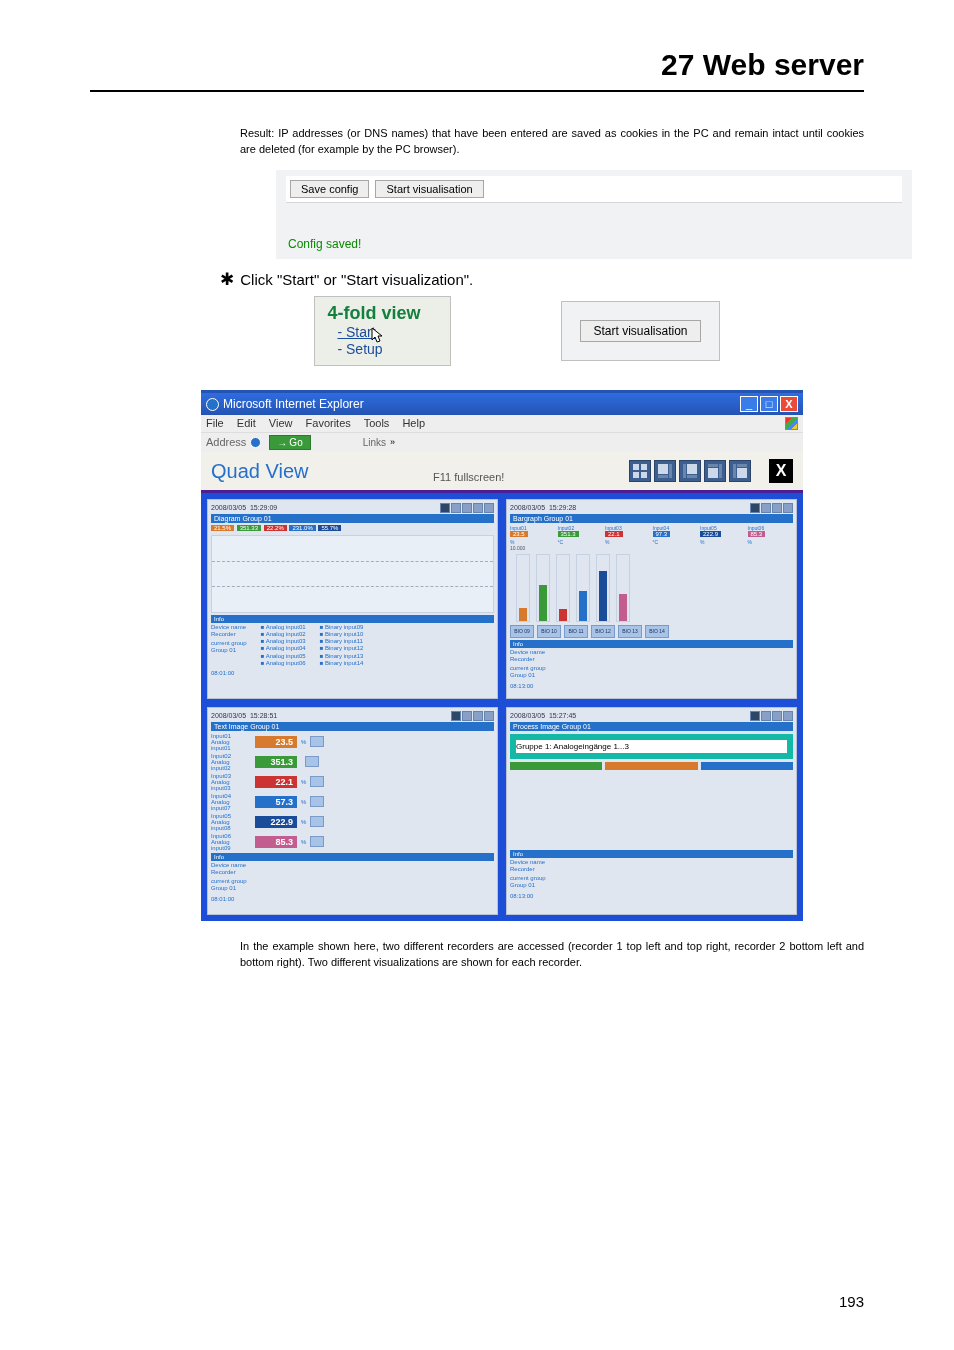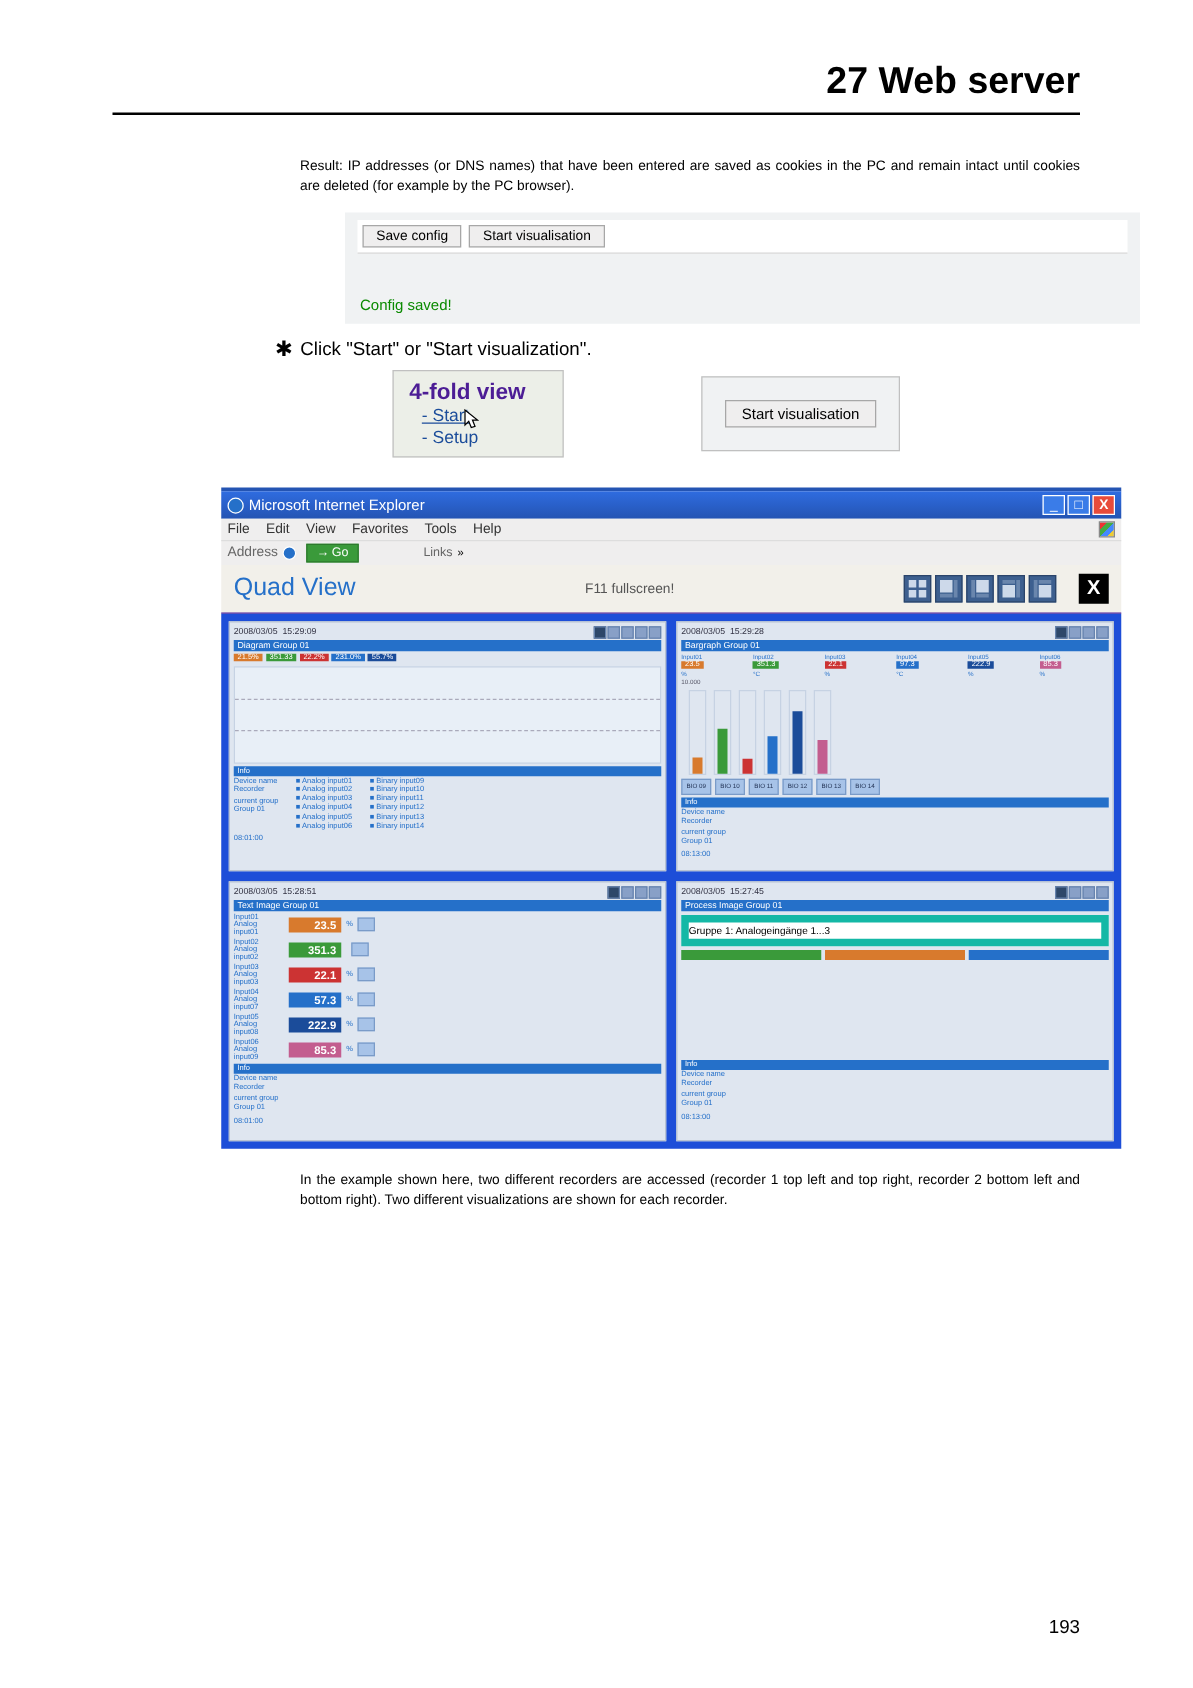--- a/index.html
+++ b/index.html
@@ -83,21 +83,21 @@
     margin-bottom: 24px;
     margin-left: 80px;
   }
   .fig2-left {
     background: #ecefe8;
     border: 1px solid #c0c0c0;
     padding: 6px 30px 6px 12px;
     position: relative;
   }
   .fig2-left .fold-title {
-    color: #4c1d95;
+    color: #15803d;
     font-weight: bold;
     font-size: 18px;
   }
   .fig2-left .sub {
     color: #1b4c9a;
     font-size: 14px;
     padding-left: 10px;
     line-height: 1.25;
   }
   .fig2-left .sub .ul { text-decoration: underline; }
@@ -108,22 +108,22 @@
     width: 14px;
     height: 18px;
   }
   .fig2-right {
     background: #f0f2f3;
     border: 1px solid #c0c0c0;
     padding: 18px;
   }
   
   .quad-outer {
-    width: 720px;
-    margin-left: 87px;
+    width: 602px;
+    margin-left: 111px;
     border-top: 3px solid #2454b3;
   }
   .ie-title {
     background: linear-gradient(#2f6ce0, #2454b3);
     color: #fff;
     font-size: 12px;
     padding: 3px 5px;
     display: flex;
     align-items: center;
     justify-content: space-between;
@@ -153,23 +153,23 @@
     gap: 4px;
     border-top: 1px solid #ddd;
   }
   .ie-addr .lbl { color: #666; }
   .ie-addr .url { flex: 1; background: #fff; border: 1px solid #7e9db9; padding: 1px 14px 1px 4px; color: #222; position: relative; }
   .ie-addr .go { background: #3a9a3a; color: #fff; border: 1px solid #2d7a2d; font-size: 10px; padding: 1px 7px; display: flex; align-items: center; gap: 2px; }
   .ie-addr .links { color: #666; font-size: 10px; padding-left: 48px; }
   .quad-header {
     background: #f2f0ea;
     display: flex;
-    align-items: center;
+    align-items: flex-end;
     padding: 7px 10px;
-    border-bottom: 1px solid #4c1d95;
+    border-bottom: 3px solid #4c1d95;
     justify-content: space-between;
     gap: 18px;
   }
   .quad-header .title {
     color: #2570c9;
     font-size: 20px;
   }
   .quad-header .f11 { color: #555; font-size: 11px; }
   .quad-header .icons { display: flex; gap: 3px; }
   .qicon {

